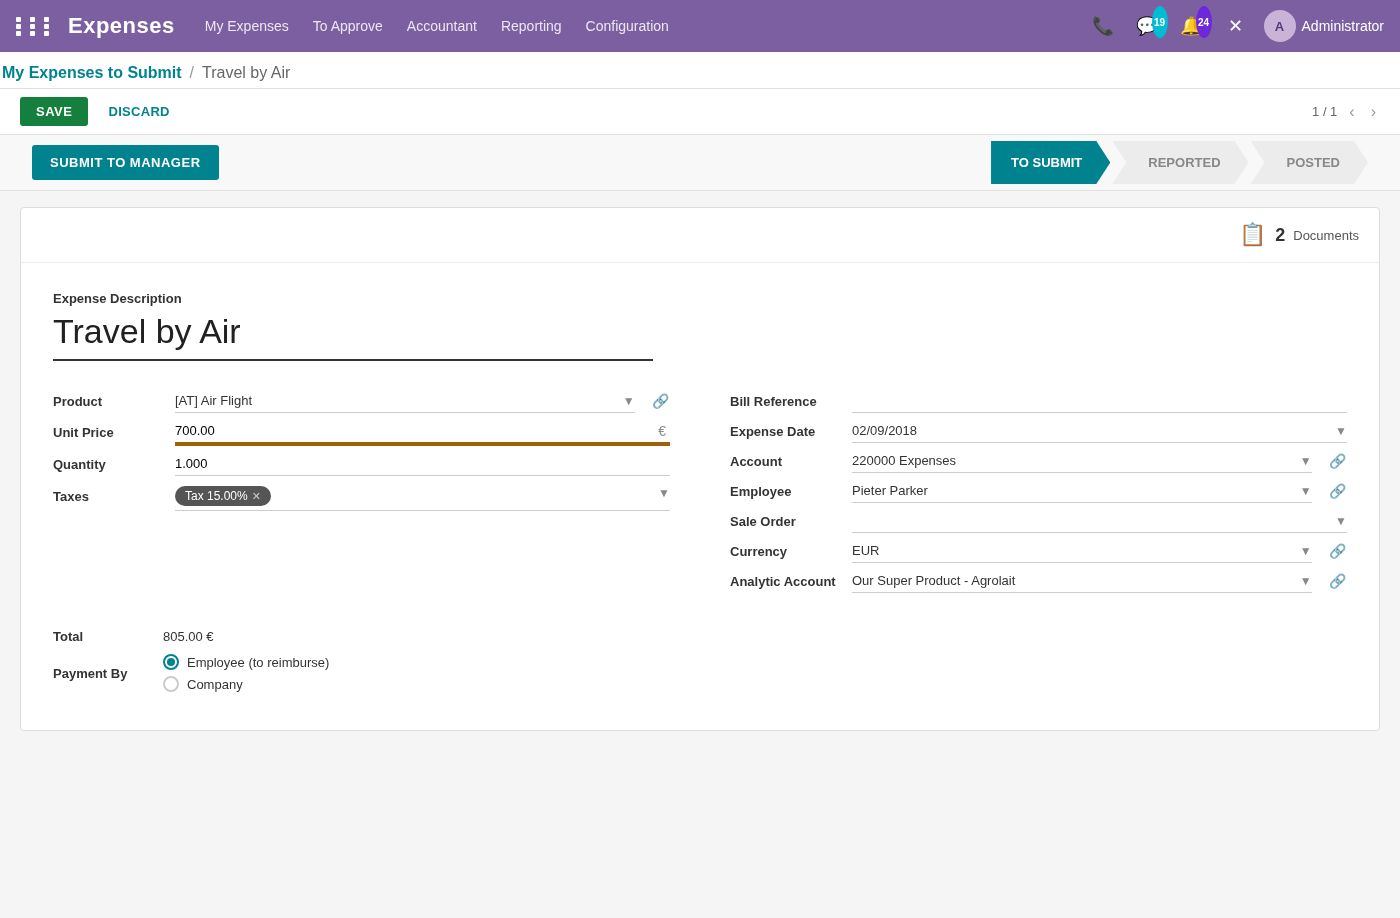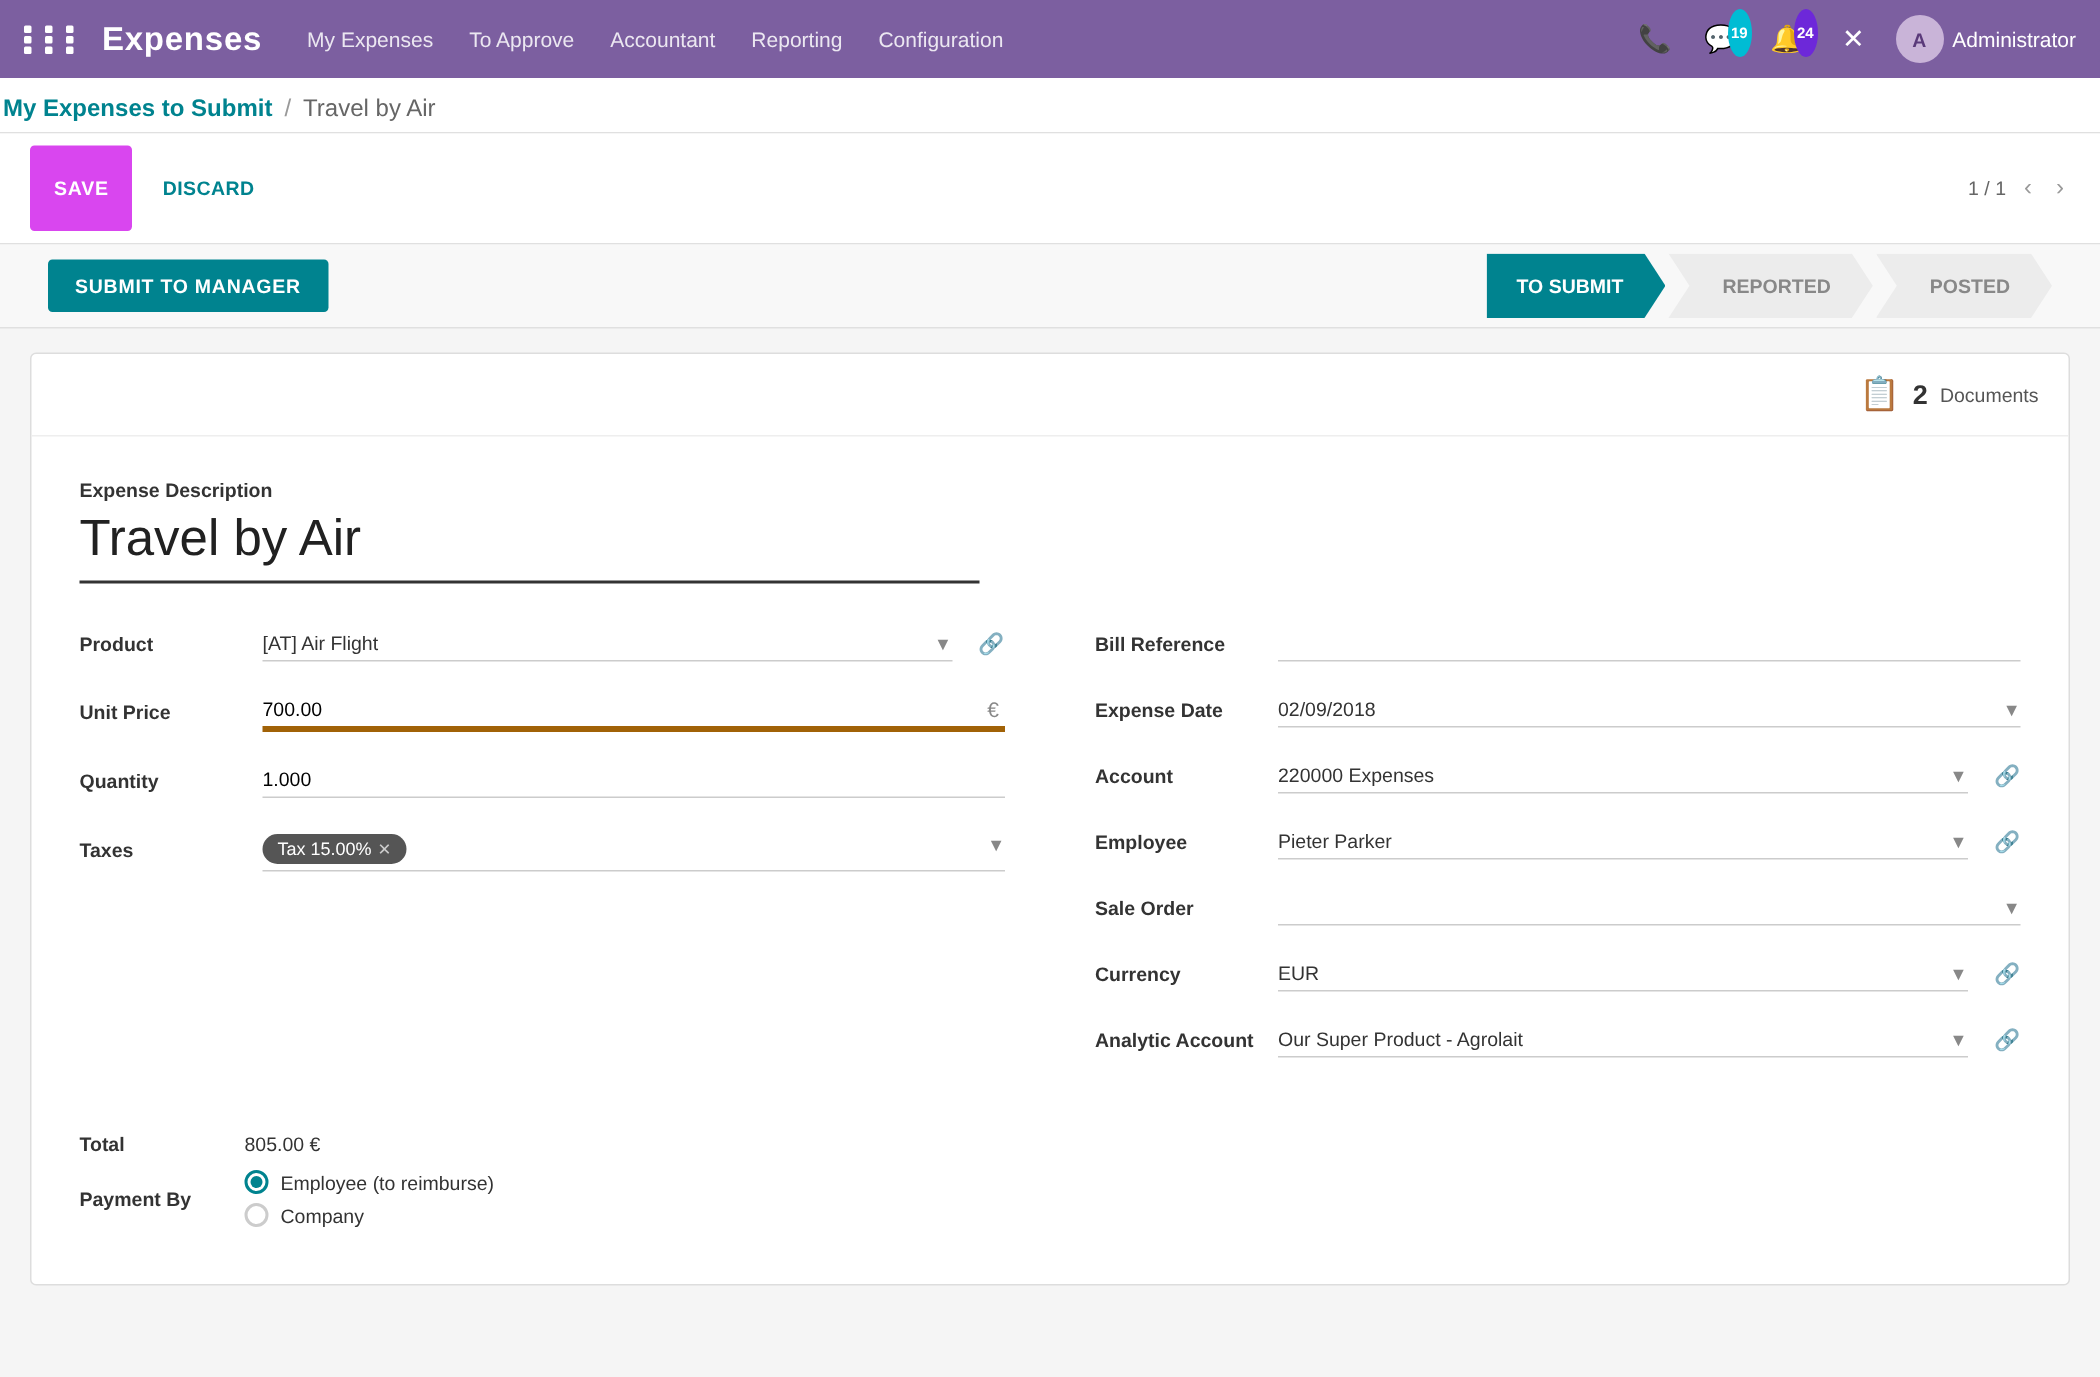--- a/index.html
+++ b/index.html
@@ -113,24 +113,24 @@
     
     .action-bar {
       background: white;
       padding: 8px 20px;
       display: flex;
       align-items: center;
       gap: 8px;
       border-bottom: 1px solid #e0e0e0;
     }
     .btn-save {
-      background: #d946ef;
+      background: #15803d;
       color: white;
       border: none;
-      padding: 21px 16px;
+      padding: 7px 16px;
       border-radius: 3px;
       font-size: 13px;
       font-weight: bold;
       cursor: pointer;
       letter-spacing: 0.5px;
     }
     .btn-discard {
       background: transparent;
       color: #00838f;
       border: none;
@@ -262,21 +262,21 @@
     .form-columns {
       display: flex;
       gap: 60px;
     }
     .form-col {
       flex: 1;
     }
     .form-row {
       display: flex;
       align-items: center;
-      margin-bottom: 20px;
+      margin-bottom: 6px;
       gap: 12px;
     }
     .form-label {
       width: 110px;
       min-width: 110px;
       font-weight: bold;
       font-size: 13px;
       color: #333;
     }
     .form-input {

